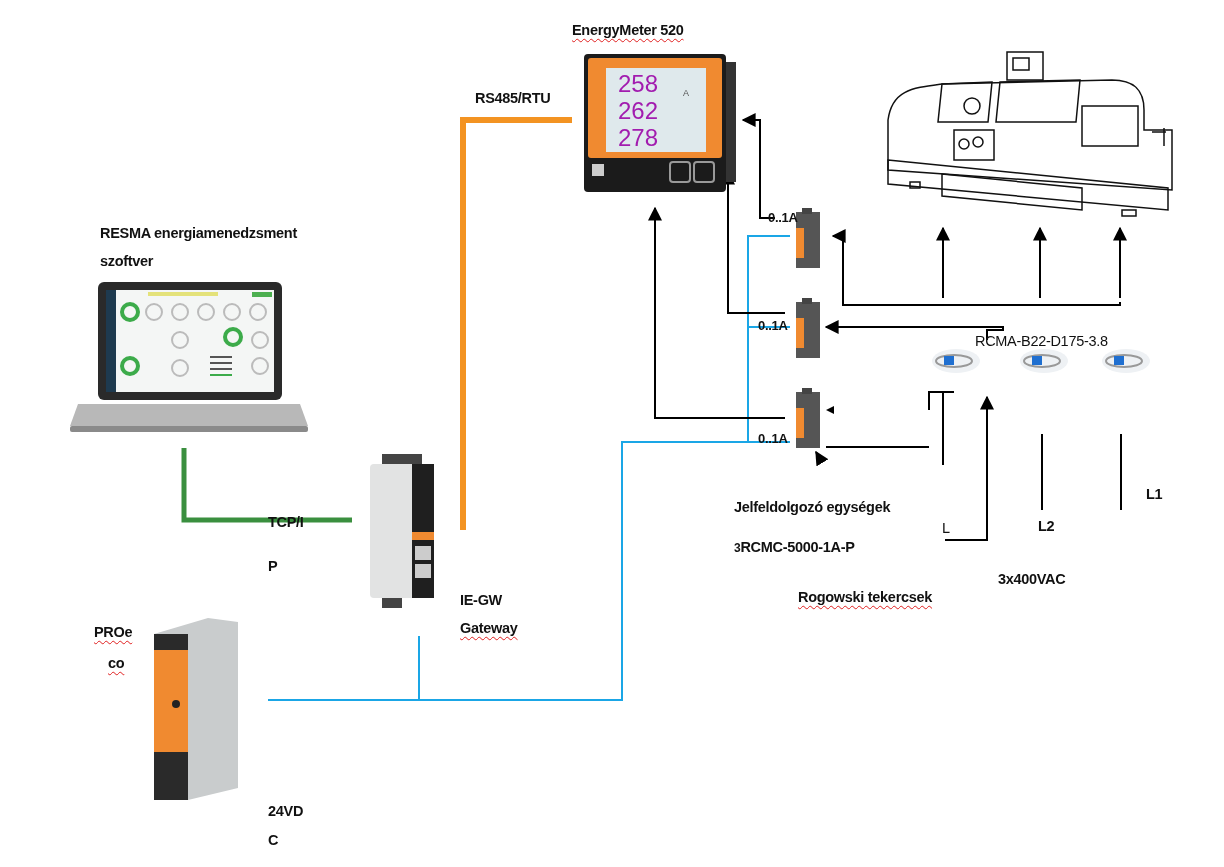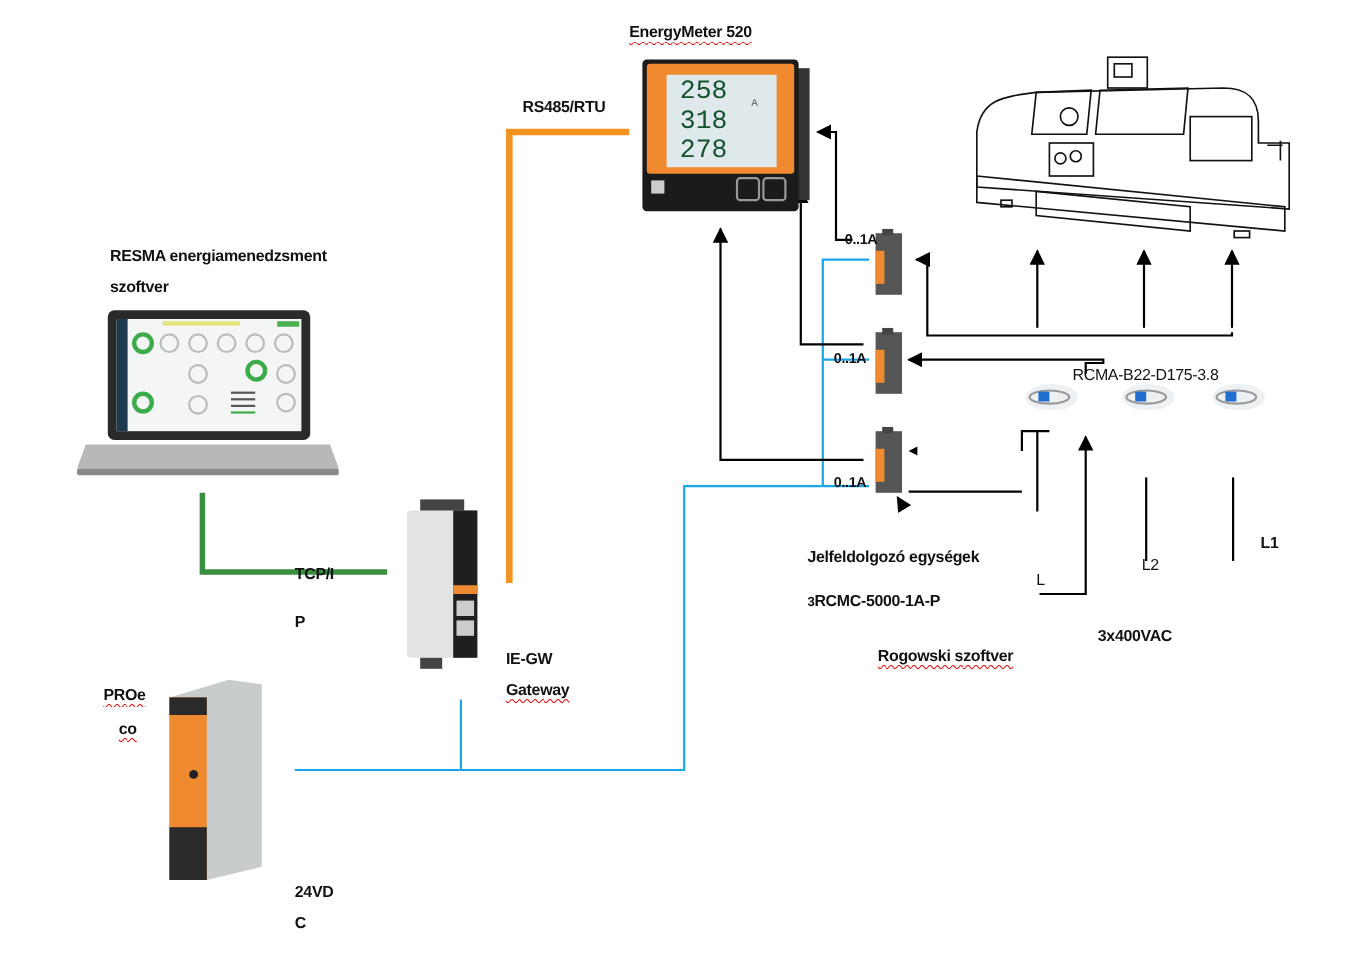--- a/index.html
+++ b/index.html
@@ -61,23 +61,23 @@
 <div class="dev" style="left:578px;top:52px;width:160px;height:142px;">
   <svg width="160" height="142" viewBox="0 0 160 142">
     <rect x="144" y="10" width="14" height="120" fill="#333"></rect>
     <rect x="6" y="2" width="142" height="138" rx="4" fill="#1b1b1b"></rect>
     <rect x="10" y="6" width="134" height="100" rx="3" fill="#f08a30"></rect>
     <rect x="28" y="16" width="100" height="84" fill="#dfe9ec"></rect>
     <rect x="14" y="112" width="12" height="12" fill="#ccc"></rect>
     <rect x="92" y="110" width="20" height="20" rx="3" fill="none" stroke="#999" stroke-width="2"></rect>
     <rect x="116" y="110" width="20" height="20" rx="3" fill="none" stroke="#999" stroke-width="2"></rect>
   </svg>
-  <div style="position:absolute;left:40px;top:18px;width:86px;font-family:Liberation Mono, monospace;font-size:24px;line-height:27px;color:#14532d;">
+  <div style="position:absolute;left:40px;top:18px;width:86px;font-family:Liberation Sans, sans-serif;font-size:24px;line-height:27px;color:#a21caf;">
     <div>258</div>
-    <div>318</div>
+    <div>262</div>
     <div>278</div>
   </div>
   <span style="position:absolute;left:105px;top:36px;font-size:9px;color:#555;">A</span>
 </div>
 
 <div class="dev" style="left:68px;top:278px;width:242px;height:160px;">
   <svg width="242" height="160" viewBox="0 0 242 160">
     <rect x="30" y="4" width="184" height="118" rx="6" fill="#2a2a2a"></rect>
     <rect x="38" y="12" width="168" height="102" fill="#f4f6f5"></rect>
     <rect x="38" y="12" width="10" height="102" fill="#1e3a4f"></rect>
@@ -213,19 +213,19 @@
 <span class="lbl" style="left:758px;top:318px;font-size:13px;">0..1A</span>
 <span class="lbl" style="left:758px;top:431px;font-size:13px;">0..1A</span>
 
 <span class="lbl" style="left:975px;top:333px;font-weight:normal;">RCMA-B22-D175-3.8</span>
 
 <span class="lbl" style="left:734px;top:499px;">Jelfeldolgozó egységek</span>
 <span class="lbl" style="left:734px;top:539px;">
   <span style="font-size:12px;">3</span><span>RCMC-5000-1A-P</span>
 </span>
 
-<span class="lbl" style="left:798px;top:589px;"><span class="sq">Rogowski szoftver</span></span>
+<span class="lbl" style="left:798px;top:589px;"><span class="sq">Rogowski tekercsek</span></span>
 
 <span class="lbl" style="left:998px;top:571px;">3x400VAC</span>
 
 <span class="lbl" style="left:942px;top:520px;font-weight:normal;">L</span>
-<span class="lbl" style="left:1038px;top:506px;font-weight:normal;">L2</span>
+<span class="lbl" style="left:1038px;top:518px;font-weight:bold;">L2</span>
 <span class="lbl" style="left:1118px;top:486px;font-weight:bold;margin-left:28px;">L1</span>
 
 </body></html>

